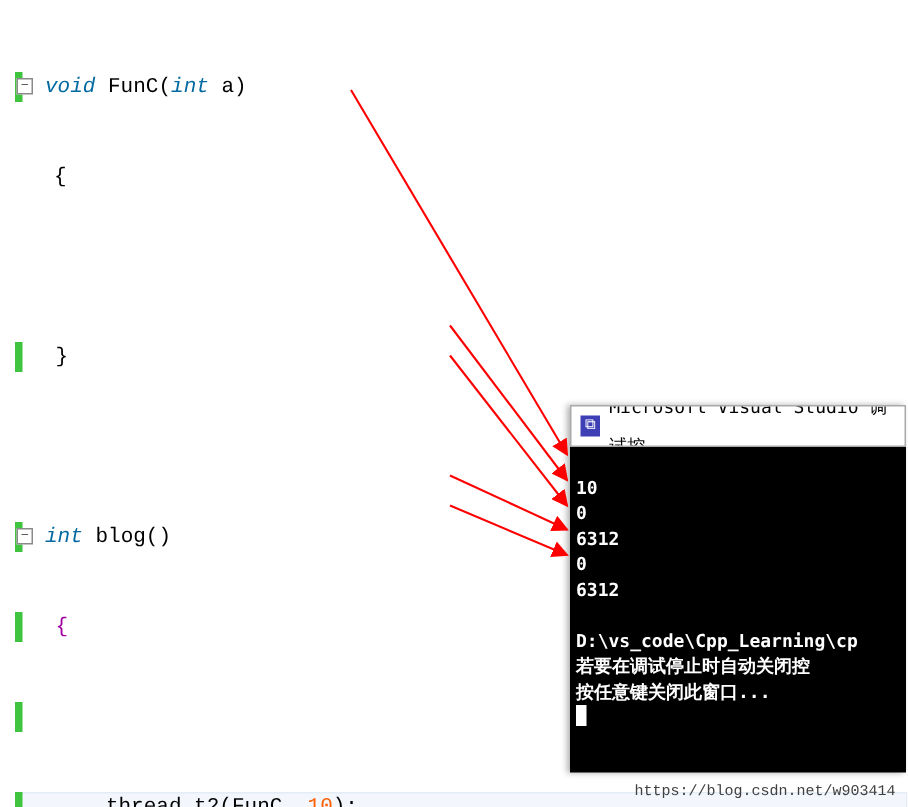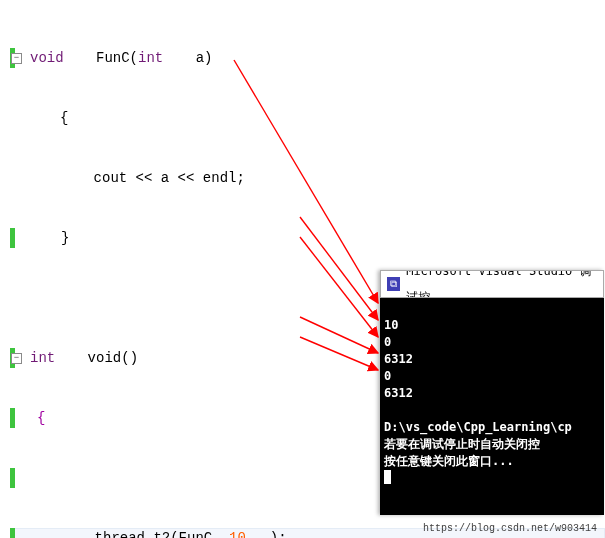--- a/index.html
+++ b/index.html
@@ -51,23 +51,23 @@
     height: 20px;
   }
   .hl-line {
     background: #f3f6fc;
     box-shadow: inset 0 0 0 1px #e4ecf6;
   }
   .code {
     display: inline-block;
     padding-left: 4px;
   }
-  .kw { color: #701a75; }
+  .kw { color: #0369a1; font-style: italic; }
   .num { color: #ff5e00; }
-  .text { color: #000000; margin-left: 24px; }
+  .text { color: #000000; }
   .bigbrace { color: #a000a0; } 
 
   .console {
     position: absolute;
     left: 380px;
     top: 270px;
     width: 224px;
     height: 245px;
     background: #000000;
     color: #ffffff;
@@ -129,24 +129,24 @@
     color: #404040;
     font-size: 10px;
   }
 </style>
 </head>
 <body>
 
 <div class="editor">
   <div class="line"><span class="green-bar"></span><span class="fold-box">−</span><span class="code"><span class="kw">void</span><span class="text"> FunC(</span><span class="kw">int</span><span class="text"> a)</span></span></div>
   <div class="line"><span class="gutter"> </span><span class="code text">{</span></div>
-  <div class="line"><span class="gutter"> </span><span class="code text">    cout &lt;&lt; a &lt;&lt; endl;</span></div>
+  <div class="line"><span class="gutter"> </span></div>
   <div class="line"><span class="green-bar"></span><span class="gutter"> </span><span class="code text">}</span></div>
   <div class="line">&nbsp;</div>
-  <div class="line"><span class="green-bar"></span><span class="fold-box">−</span><span class="code"><span class="kw">int</span><span class="text"> void()</span></span></div>
+  <div class="line"><span class="green-bar"></span><span class="fold-box">−</span><span class="code"><span class="kw">int</span><span class="text"> blog()</span></span></div>
   <div class="line"><span class="green-bar"></span><span class="gutter"> </span><span class="code bigbrace">{</span></div>
   <div class="line"><span class="green-bar"></span><span class="gutter"> </span></div>
   <div class="line hl-line"><span class="green-bar"></span><span class="gutter"> </span><span class="code"><span class="text">    thread t2(FunC, </span><span class="num">10</span><span class="text">);</span></span></div>
   
   
   
   
   
   
   

